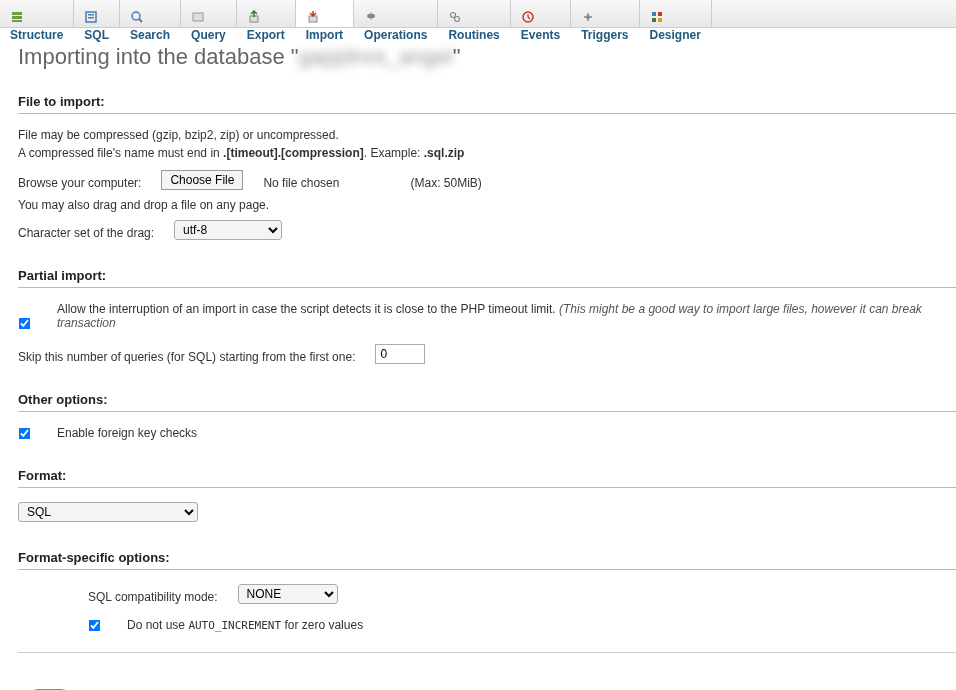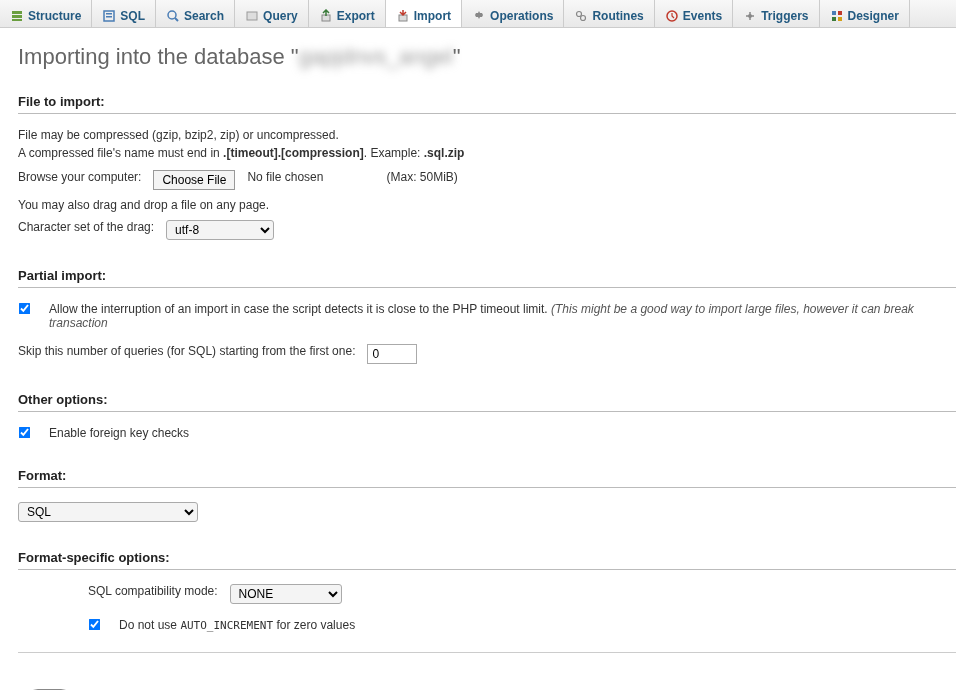--- a/index.html
+++ b/index.html
@@ -11,29 +11,30 @@
   width: 956px;
 }
 .tabs {
   display: flex;
   background: linear-gradient(#f8f8f8, #e8e8e8);
   border-bottom: 1px solid #ccc;
   height: 28px;
 }
 .tab {
   display: flex;
-  align-items: flex-end;
+  align-items: flex-start;
   gap: 4px;
-  padding: 4px 10px;
+  padding: 10px 10px;
   border-right: 1px solid #ccc;
   font-size: 12px;
   color: #235a81;
   font-weight: bold;
   cursor: pointer;
   background: linear-gradient(#f8f8f8, #e8e8e8);
+  flex-direction: column;
 }
 .tab.active {
   background: #fff;
 }
 .tab .icon {
   width: 14px;
   height: 14px;
   display: inline-flex;
   align-items: center;
   justify-content: center;
@@ -60,22 +61,22 @@
   margin-top: 28px;
 }
 .section-title.first { margin-top: 8px; }
 .section-body {
   font-size: 12px;
   color: #333;
 }
 .section-body p { margin: 4px 0; }
 .row {
   display: flex;
-  align-items: flex-start;
-  gap: 12px;
+  align-items: flex-end;
+  gap: 20px;
   margin: 8px 0;
 }
 .file-row { margin-top: 10px; }
 select {
   font-size: 12px;
   padding: 1px 4px;
   border: 1px solid #aaa;
   border-radius: 3px;
   background: #f4f4f4;
 }
@@ -274,21 +275,21 @@
   <div class="section-body">
     <div class="row">
       <select style="width:180px"><option>SQL</option></select>
     </div>
   </div>
 
   <div class="section-title">Format-specific options:</div>
   <div class="section-body">
     <div class="row indent">
       <span>SQL compatibility mode:</span>
-      <select style="width:112px"><option>NONE</option></select>
+      <select style="width:100px"><option>NONE</option></select>
     </div>
     <div class="row indent" style="margin-top:14px">
       <input type="checkbox" checked="" style="">
       <span>
         <span>Do not use </span><span class="smallcaps">AUTO_INCREMENT</span><span> for zero values</span>
       </span>
     </div>
   </div>
 
   <hr class="div">

